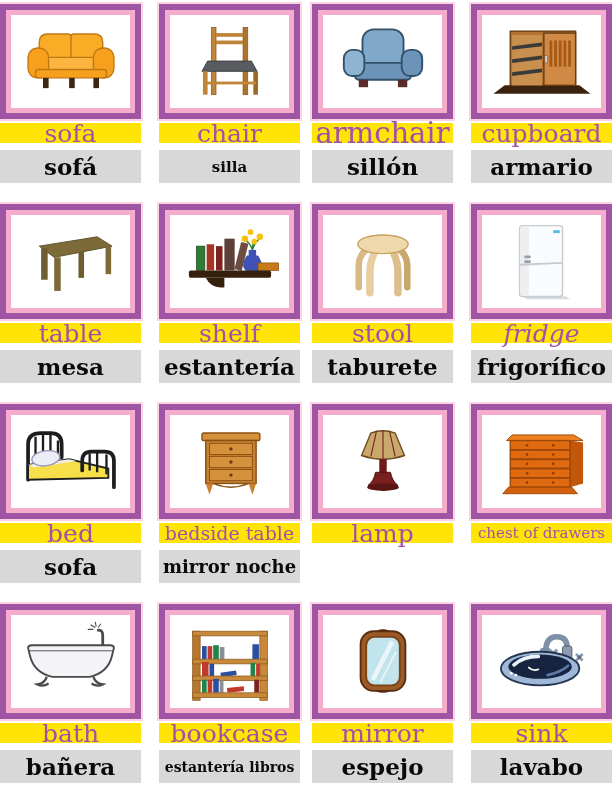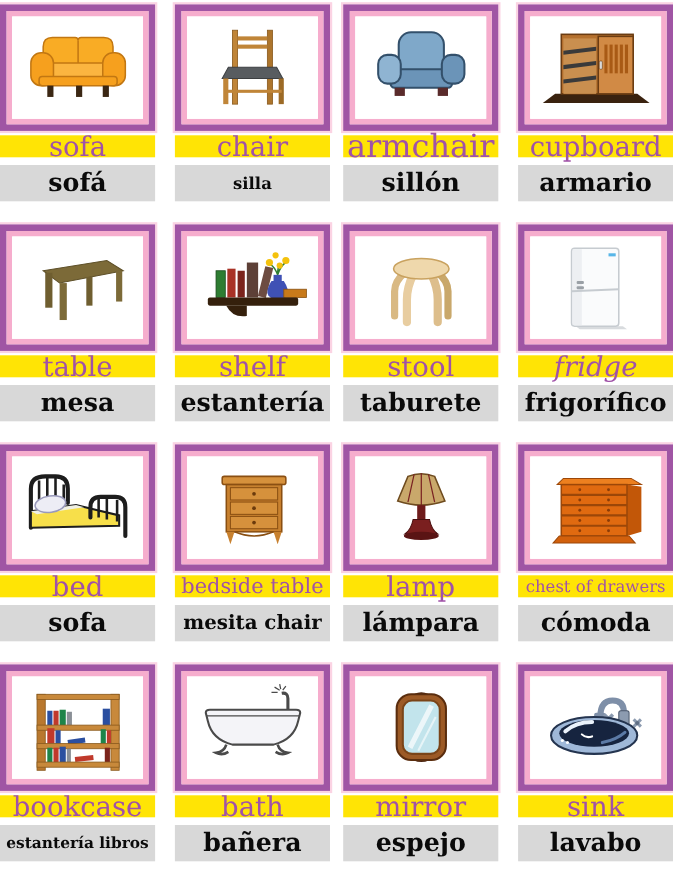--- a/index.html
+++ b/index.html
@@ -307,43 +307,40 @@
               <polygon points="88,68 80,68 84,80" fill="#C8812F"></polygon>
               <path d="M42 68 Q61 76 80 68" fill="none" stroke="#8A4F12" stroke-width="1.5"></path>
             </svg>
           </div>
       </div>
     </div>
     <div class="label-en">
       <span class="en-word" style="font-size: 19px;">bedside table</span>
     </div>
     <div class="label-es">
-      <span class="es-word" style="font-size: 18px;">mesita chair</span>
+      <span class="es-word" style="font-size: 18px;">mirror noche</span>
     </div>
   </div>
 
   <div class="card">
     <div class="frame">
       <div class="frame-inner">
         <div class="pic">
             <svg viewBox="0 0 120 90">
               <path d="M47 14 Q60 9 73 14 L83 38 Q60 46 37 38 Z" fill="#C9A86B" stroke="#6E4B1F" stroke-width="1.5"></path>
               <path d="M53 12 L47 39 M67 12 L73 39 M60 11 L60 42" stroke="#7A2222" stroke-width="1.2" fill="none"></path>
               <rect x="56" y="42" width="8" height="15" fill="#6E1B1B"></rect>
               <path d="M52 56 Q50 66 44 70 L76 70 Q70 66 68 56 Z" fill="#7A1F1F" stroke="#4A0F0F" stroke-width="1"></path>
               <ellipse cx="60" cy="72" rx="17" ry="4" fill="#5A1414"></ellipse>
             </svg>
           </div>
       </div>
     </div>
     <div class="label-en">
       <span class="en-word" style="font-size: 25px;">lamp</span>
-    </div>
-    <div class="label-es">
-      <span class="es-word" style="font-size: 23px;">lámpara</span>
     </div>
   </div>
 
   <div class="card">
     <div class="frame">
       <div class="frame-inner">
         <div class="pic">
             <svg viewBox="0 0 120 90">
               <polygon points="28,16 94,16 104,22 22,22" fill="#ED801F" stroke="#9C4708" stroke-width="1"></polygon>
               <polygon points="90,22 104,24 104,68 90,72" fill="#C25708"></polygon>
@@ -363,22 +360,42 @@
               <circle cx="44" cy="67" r="1.4" fill="#8A3C08"></circle>
               <circle cx="72" cy="67" r="1.4" fill="#8A3C08"></circle>
               <polygon points="24,72 92,72 98,79 18,79" fill="#D2600C" stroke="#9C4708" stroke-width="1"></polygon>
             </svg>
           </div>
       </div>
     </div>
     <div class="label-en">
       <span class="en-word" style="font-size: 15px;">chest of drawers</span>
     </div>
-    <div class="label-es">
-      <span class="es-word" style="font-size: 23px;">cómoda</span>
+  </div>
+
+  <div class="card">
+    <div class="frame">
+      <div class="frame-inner">
+        <div class="pic">
+            <svg viewBox="0 0 120 90">
+              <path d="M94 28 V16 Q94 10 88 11" fill="none" stroke="#4A4A4A" stroke-width="3"></path>
+              <path d="M86 8 l-5 -3 M87 7 l-1 -5 M89 8 l3 -4 M84 10 l-6 0" stroke="#4A4A4A" stroke-width="1.2" fill="none"></path>
+              <path d="M14 30 Q14 27 18 27 L102 27 Q106 27 106 30 L104 38 Q100 56 80 61 L40 61 Q20 56 16 38 Z" fill="#F4F4F8" stroke="#4A4A4A" stroke-width="2"></path>
+              <line x1="15" y1="33" x2="105" y2="33" stroke="#4A4A4A" stroke-width="1"></line>
+              <path d="M34 61 Q32 68 24 69 Q30 72 36 68" fill="none" stroke="#4A4A4A" stroke-width="2.5"></path>
+              <path d="M84 61 Q86 68 94 69 Q88 72 82 68" fill="none" stroke="#4A4A4A" stroke-width="2.5"></path>
+            </svg>
+          </div>
+      </div>
+    </div>
+    <div class="label-en">
+      <span class="en-word" style="font-size: 25px;">bath</span>
+    </div>
+    <div class="label-es">
+      <span class="es-word" style="font-size: 23px;">bañera</span>
     </div>
   </div>
 
   <div class="card">
     <div class="frame">
       <div class="frame-inner">
         <div class="pic">
             <svg viewBox="0 0 120 90">
               <rect x="20" y="12" width="8" height="74" fill="#B9782E" stroke="#8A5A1E" stroke-width="0.8"></rect>
               <rect x="92" y="12" width="8" height="74" fill="#C8893B" stroke="#8A5A1E" stroke-width="0.8"></rect>
@@ -416,43 +433,20 @@
     <div class="label-es">
       <span class="es-word" style="font-size: 14px;">estantería libros</span>
     </div>
   </div>
 
   <div class="card">
     <div class="frame">
       <div class="frame-inner">
         <div class="pic">
             <svg viewBox="0 0 120 90">
-              <path d="M94 28 V16 Q94 10 88 11" fill="none" stroke="#4A4A4A" stroke-width="3"></path>
-              <path d="M86 8 l-5 -3 M87 7 l-1 -5 M89 8 l3 -4 M84 10 l-6 0" stroke="#4A4A4A" stroke-width="1.2" fill="none"></path>
-              <path d="M14 30 Q14 27 18 27 L102 27 Q106 27 106 30 L104 38 Q100 56 80 61 L40 61 Q20 56 16 38 Z" fill="#F4F4F8" stroke="#4A4A4A" stroke-width="2"></path>
-              <line x1="15" y1="33" x2="105" y2="33" stroke="#4A4A4A" stroke-width="1"></line>
-              <path d="M34 61 Q32 68 24 69 Q30 72 36 68" fill="none" stroke="#4A4A4A" stroke-width="2.5"></path>
-              <path d="M84 61 Q86 68 94 69 Q88 72 82 68" fill="none" stroke="#4A4A4A" stroke-width="2.5"></path>
-            </svg>
-          </div>
-      </div>
-    </div>
-    <div class="label-en">
-      <span class="en-word" style="font-size: 25px;">bath</span>
-    </div>
-    <div class="label-es">
-      <span class="es-word" style="font-size: 23px;">bañera</span>
-    </div>
-  </div>
-
-  <div class="card">
-    <div class="frame">
-      <div class="frame-inner">
-        <div class="pic">
-            <svg viewBox="0 0 120 90">
               <ellipse cx="60" cy="15" rx="9" ry="5" fill="#4A2410"></ellipse>
               <ellipse cx="60" cy="73" rx="10" ry="5" fill="#4A2410"></ellipse>
               <rect x="36" y="12" width="48" height="64" rx="14" fill="#9C5A26" stroke="#5A2D0E" stroke-width="2"></rect>
               <rect x="42" y="18" width="36" height="52" rx="9" fill="#C2E4EC" stroke="#7A4418" stroke-width="2"></rect>
               <path d="M49 64 L70 23" stroke="#FFFFFF" stroke-width="5" opacity="0.7"></path>
               <path d="M57 67 L74 34" stroke="#FFFFFF" stroke-width="2" opacity="0.6"></path>
             </svg>
           </div>
       </div>
     </div>

